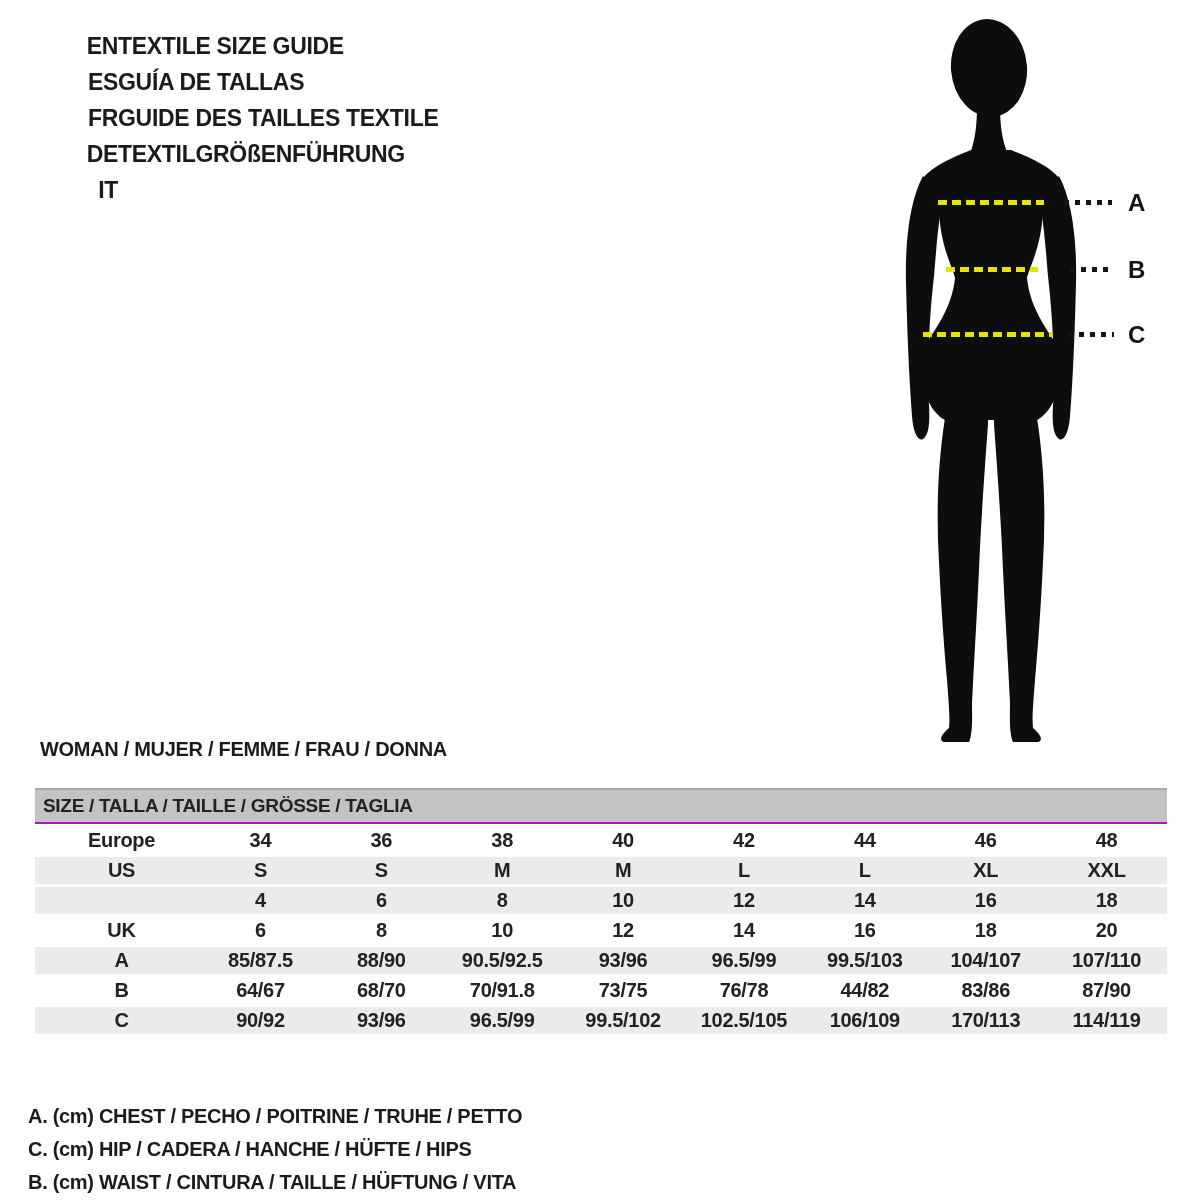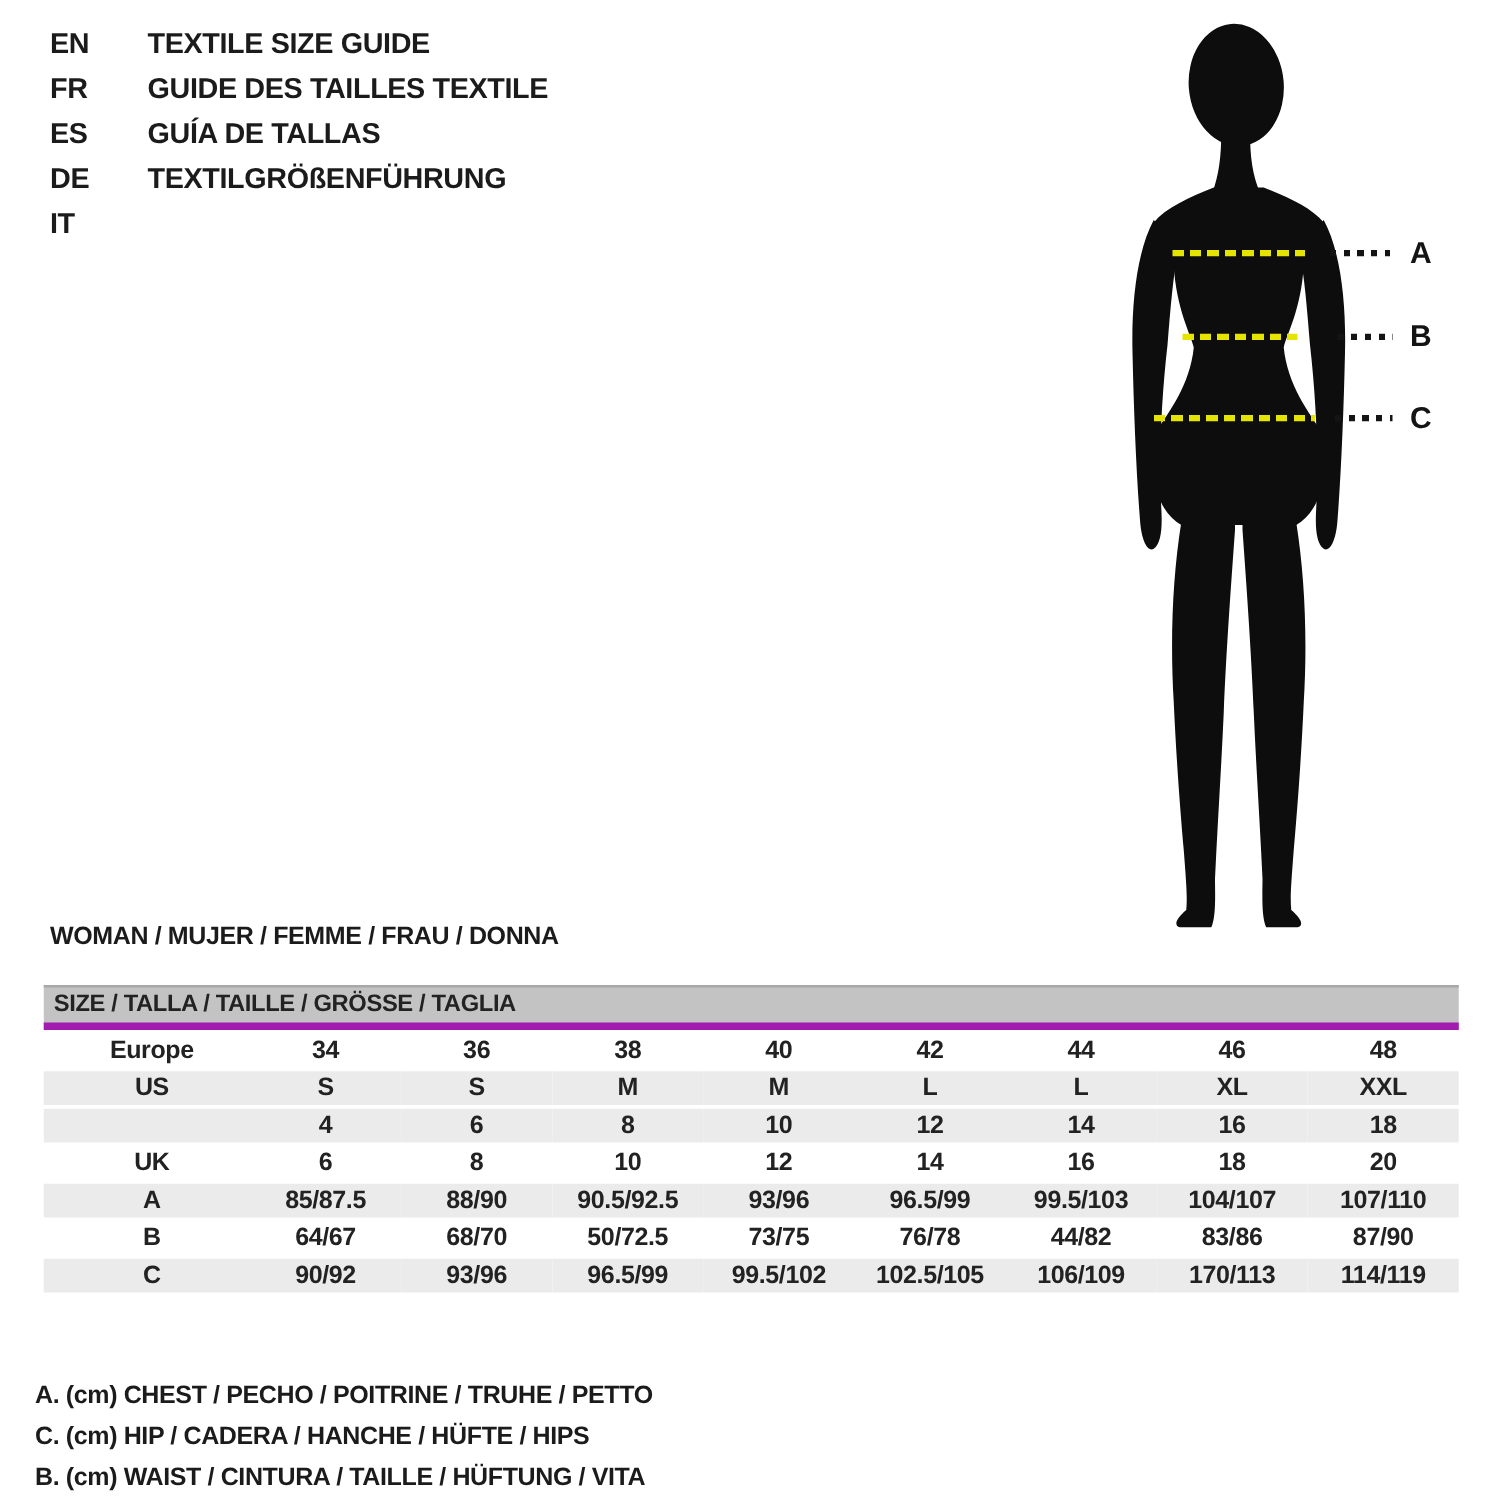--- a/index.html
+++ b/index.html
@@ -8,21 +8,21 @@
     --table_header_bg:#c3c3c3;
     --row_shaded_bg:#ebebeb;
     --text:#1b1b1b;
   }
   *{margin:0;padding:0;box-sizing:border-box;}
   html,body{background:#fff;}
   body{font-family:"Liberation Sans",sans-serif;color:var(--text);}
   .canvas{position:relative;width:1200px;height:1200px;background:#fff;overflow:hidden;}
 
   
-  .lang-list{position:absolute;left:40px;top:16px;}
+  .lang-list{position:absolute;left:40px;top:28px;text-align:right;}
   .lang-row{display:flex;height:36px;align-items:center;font-size:23px;font-weight:700;letter-spacing:-0.3px;}
   .lang-code{width:78px;}
 
   
   .figure-svg{position:absolute;left:893px;top:14px;width:210px;height:728px;}
   .bodyfill{fill:var(--silhouette);}
   .yline{position:absolute;height:5px;background:repeating-linear-gradient(90deg,var(--dash_yellow) 0 9px,transparent 9px 14px);}
   .kline{position:absolute;height:5px;background:repeating-linear-gradient(90deg,#141414 0 5px,transparent 5px 11px);}
   .mlabel{position:absolute;font-size:24px;font-weight:700;color:#141414;}
   .y-a{left:938px;top:200px;width:106px;}
@@ -33,46 +33,46 @@
   .l-b{left:1128px;top:256px;}
   .y-c{left:923px;top:332px;width:129px;}
   .k-c{left:1068px;top:332px;width:46px;}
   .l-c{left:1128px;top:321px;}
 
   
   .section-heading{position:absolute;left:40px;top:738px;font-size:20px;font-weight:700;letter-spacing:-0.3px;}
 
   
   .size-table{position:absolute;left:35px;top:785px;width:1132px;border-collapse:separate;border-spacing:0 3px;table-layout:fixed;font-size:20px;font-weight:700;color:#222;letter-spacing:-0.3px;}
-  .size-table .tbl-header{background:var(--table_header_bg);height:36px;padding-left:8px;text-align:left;font-size:19px;border-top:2px solid #a8a8a8;border-bottom:6px solid #a21caf;}
+  .size-table .tbl-header{background:var(--table_header_bg);height:36px;padding-left:8px;text-align:left;font-size:19px;border-top:2px solid #a8a8a8;border-bottom:2px solid #a21caf;}
   .size-table tbody td{height:27px;text-align:center;overflow:hidden;white-space:nowrap;}
   .size-table tbody td.row-label{text-align:center;padding-left:8px;}
   .size-table tr.shaded td{background:var(--row_shaded_bg);margin-left:12px;}
 
   
   .legend{position:absolute;left:28px;top:1100px;}
   .legend-line{font-size:20px;font-weight:700;line-height:33px;letter-spacing:-0.3px;}
 </style>
 </head>
 <body>
 
 <div class="canvas">
 
   <div class="lang-list">
       <div class="lang-row">
         <span class="lang-code">EN</span>
         <span class="lang-title">TEXTILE SIZE GUIDE</span>
       </div>
       <div class="lang-row">
+        <span class="lang-code">ES</span>
+        <span class="lang-title">GUÍA DE TALLAS</span>
+      </div>
+      <div class="lang-row">
         <span class="lang-code">FR</span>
         <span class="lang-title">GUIDE DES TAILLES TEXTILE</span>
-      </div>
-      <div class="lang-row">
-        <span class="lang-code">ES</span>
-        <span class="lang-title">GUÍA DE TALLAS</span>
       </div>
       <div class="lang-row">
         <span class="lang-code">DE</span>
         <span class="lang-title">TEXTILGRÖßENFÜHRUNG</span>
       </div>
       <div class="lang-row">
         <span class="lang-code">IT</span>
       </div>
     </div>
 
@@ -170,21 +170,21 @@
           <td>93/96</td>
           <td>96.5/99</td>
           <td>99.5/103</td>
           <td>104/107</td>
           <td>107/110</td>
         </tr>
         <tr>
           <td class="row-label">B</td>
           <td>64/67</td>
           <td>68/70</td>
-          <td>50/72.5</td>
+          <td>70/91.8</td>
           <td>73/75</td>
           <td>76/78</td>
           <td>44/82</td>
           <td>83/86</td>
           <td>87/90</td>
         </tr>
         <tr class="shaded">
           <td class="row-label">C</td>
           <td>90/92</td>
           <td>93/96</td>

